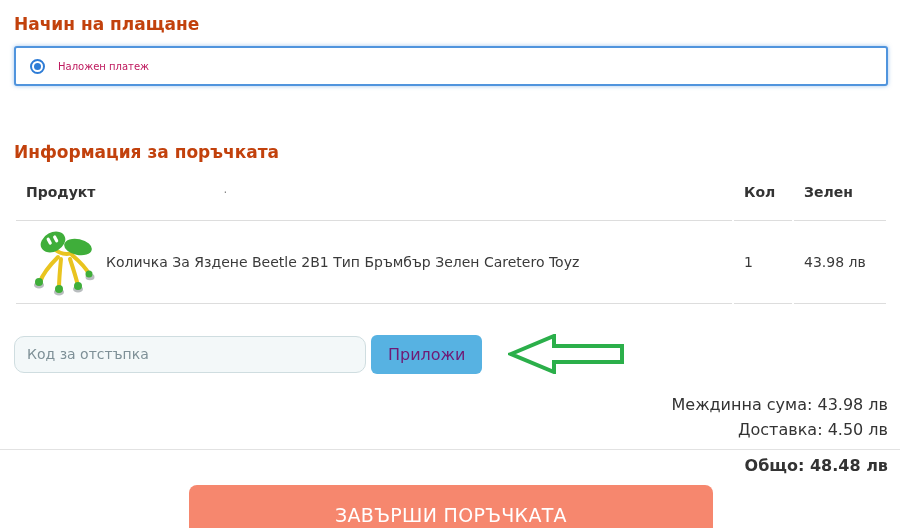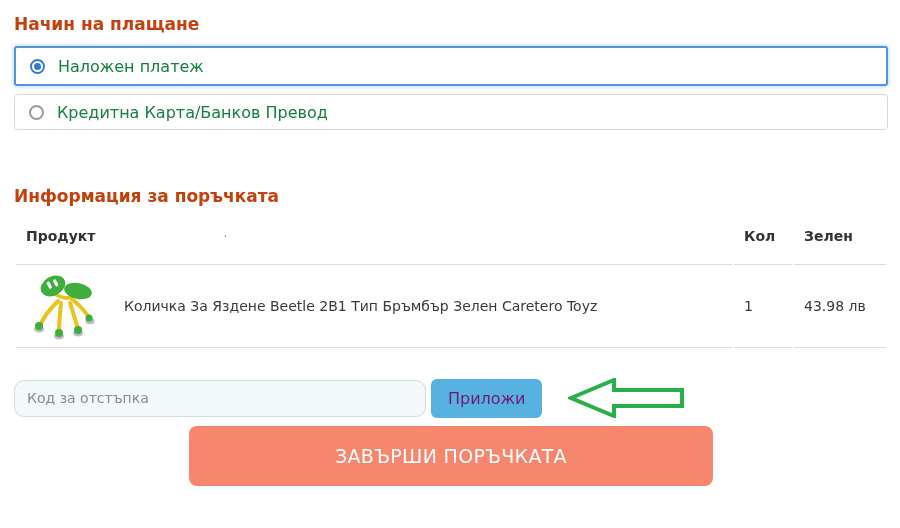--- a/index.html
+++ b/index.html
@@ -28,45 +28,45 @@
   .radio {
     width: 15px; height: 15px; border-radius: 50%; position: relative;
     flex: 0 0 auto; margin-right: 13px; background: #fff;
   }
   .radio.checked { border: 2px solid var(--radio-blue, #2e7cd6); }
   .radio.checked::after {
     content: ""; position: absolute; left: 2px; top: 2px; right: 2px; bottom: 2px;
     border-radius: 50%; background: var(--radio-blue, #2e7cd6);
   }
   .radio.unchecked { border: 2px solid #999; }
-  .option-label { font-size: 16px; color: #15803d; }
+  .option-label { font-size: 10px; color: #be185d; }
 
   .order-title { margin-top: 56px; }
 
   table.order-table {
     width: 100%; border-collapse: separate; border-spacing: 2px 0; margin-top: 12px;
   }
   .order-table th {
     text-align: left; font-size: 14px; font-weight: 700; color: #333;
     padding: 10px 10px 20px 10px; border-bottom: 1px solid #ddd; white-space: nowrap;
   }
   .order-table th.col-qty { width: 58px; }
   .order-table th.col-price { width: 92px; }
   .order-table td {
     border-bottom: 1px solid #ddd; padding: 6px 10px; font-size: 14px;
     color: #3a3a3a; vertical-align: middle;
   }
   .tiny-dot { color: #888; font-size: 12px; font-weight: 400; margin-left: 128px; }
-  .product-wrap { display: flex; align-items: center; gap: 28px; }
+  .product-wrap { display: flex; align-items: center; gap: 10px; }
   .product-thumb { flex: 0 0 auto; width: 70px; height: 70px; }
   .product-title { font-size: 14px; color: #3a3a3a; }
 
   .discount-row { display: flex; align-items: center; margin-top: 30px; }
   .discount-input {
-    width: 412px; height: 37px; border: 1px solid #cfdde0; background: #f3f8f9;
+    width: 352px; height: 37px; border: 1px solid #cfdde0; background: #f3f8f9;
     border-radius: 10px; padding: 8px 12px; font-size: 14px; color: #455a60;
     font-family: inherit; outline: none;
   }
   .discount-input::placeholder { color: #7e9097; opacity: 1; }
   .apply-btn {
     margin-left: 5px; height: 39px; padding: 0 17px;
     background: var(--apply-button-bg, #57b2e2); color: #701a75; border: none;
     border-radius: 6px; font-size: 16px; font-family: inherit; cursor: pointer;
   }
   .arrow-wrap { margin-left: 26px; line-height: 0; }
@@ -90,24 +90,20 @@
 <body>
 
 <div class="wrap">
 
   <h2 class="section-title">Начин на плащане</h2>
 
   <div class="payment-options">
     <div class="option selected">
       <span class="radio checked"></span>
       <span class="option-label">Наложен платеж</span>
-    </div>
-    <div class="option">
-      <span class="radio unchecked"></span>
-      <span class="option-label">Кредитна Карта/Банков Превод</span>
     </div>
   </div>
 
   <h2 class="section-title order-title">Информация за поръчката</h2>
 
   <table class="order-table">
     <thead>
       <tr>
         <th class="col-product"><span>Продукт</span><span class="tiny-dot">·</span></th>
         <th class="col-qty">Кол</th>
@@ -151,16 +147,31 @@
   <div class="discount-row">
     <input class="discount-input" type="text" placeholder="Код за отстъпка" style="">
     <button class="apply-btn">Приложи</button>
     <span class="arrow-wrap">
       <svg viewBox="0 0 118 40" width="118" height="40" aria-hidden="true">
         <polygon points="3,20 46,2 46,12 114,12 114,28 46,28 46,38" fill="#ffffff" stroke="#2baf4a" stroke-width="4" stroke-linejoin="miter"></polygon>
       </svg>
     </span>
   </div>
 
+  <div class="totals">
+    <div class="total-line">
+      <span>Междинна сума:</span>
+      <span>43.98 лв</span>
+    </div>
+    <div class="total-line">
+      <span>Доставка:</span>
+      <span>4.50 лв</span>
+    </div>
+    <hr class="totals-divider">
+    <div class="total-line grand">
+      <span>Общо:</span>
+      <span>48.48 лв</span>
+    </div>
+  </div>
 
   <button class="submit-btn">ЗАВЪРШИ ПОРЪЧКАТА</button>
 
 </div>
 
 </body></html>

